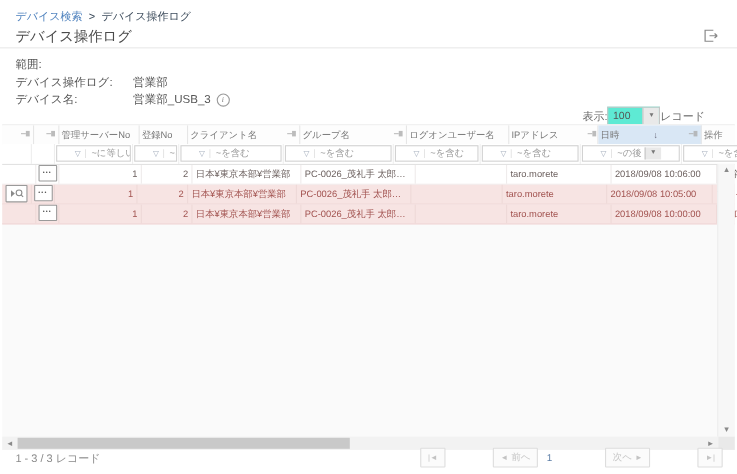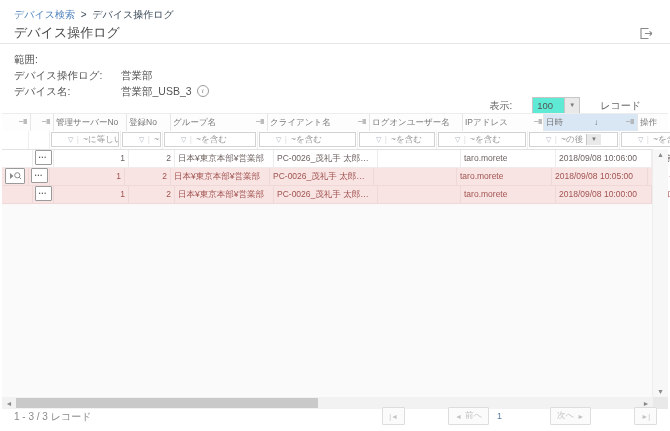--- a/index.html
+++ b/index.html
@@ -18,21 +18,21 @@
   .divider{position:absolute;left:0;right:0;top:43px;border-top:1px solid #e8e8e8;}
   
   .info{position:absolute;left:14px;top:51px;font-size:10.5px;color:#555;}
   .info-row{display:flex;line-height:16px;align-items:center;}
   .ilabel{width:107px;}
   .ivalue{white-space:nowrap;}
   .iinfo{display:inline-block;width:10px;height:10px;border:1px solid #9a9a9a;border-radius:50%;
     font-size:7px;line-height:10px;text-align:center;color:#777;margin-left:5px;
     font-family:"Liberation Serif",serif;font-style:italic;}
   
-  .display-ctl{position:absolute;right:29px;top:97px;display:flex;align-items:center;gap:20px;
+  .display-ctl{position:absolute;right:29px;top:97px;display:flex;align-items:center;gap:0;
     font-size:10px;color:#666;}
   .selbox{width:46px;height:15px;border:1px solid #c6c6c6;background:#5eead4;display:flex;align-items:center;}
   .selval{flex:1;padding-left:4px;line-height:15px;font-size:9.5px;color:#555;}
   .ddbtn{width:14px;background:#e9e9e9;border-left:1px solid #c6c6c6;color:#777;font-size:6px;
     text-align:center;line-height:15px;cursor:pointer;}
   
   .grid{position:absolute;left:2px;right:2px;top:113px;bottom:22px;background:#fafafa;
     border-top:1px solid #ededed;font-size:8.5px;}
   .g-header{display:flex;height:17px;background:#fdfdfd;color:#777;}
   .g-header .cell{display:flex;align-items:center;padding:0 2px;border-right:1px solid #e6e6e6;
@@ -151,29 +151,29 @@
             <rect x="0" y="4" width="4.5" height="1" fill="#adadad"></rect>
           </svg></span>
     </div>
     <div class="cell c3">
       <span>登録No</span>
       <span class="pin"><svg width="9" height="9" viewBox="0 0 9 9">
             <rect x="4.5" y="2" width="3.5" height="5" fill="#adadad"></rect>
             <rect x="0" y="4" width="4.5" height="1" fill="#adadad"></rect>
           </svg></span>
     </div>
+    <div class="cell c5">
+      <span>クライアント名</span>
+      <span class="pin"><svg width="9" height="9" viewBox="0 0 9 9">
+            <rect x="4.5" y="2" width="3.5" height="5" fill="#adadad"></rect>
+            <rect x="0" y="4" width="4.5" height="1" fill="#adadad"></rect>
+          </svg></span>
+    </div>
     <div class="cell c4">
       <span>グループ名</span>
-      <span class="pin"><svg width="9" height="9" viewBox="0 0 9 9">
-            <rect x="4.5" y="2" width="3.5" height="5" fill="#adadad"></rect>
-            <rect x="0" y="4" width="4.5" height="1" fill="#adadad"></rect>
-          </svg></span>
-    </div>
-    <div class="cell c5">
-      <span>クライアント名</span>
       <span class="pin"><svg width="9" height="9" viewBox="0 0 9 9">
             <rect x="4.5" y="2" width="3.5" height="5" fill="#adadad"></rect>
             <rect x="0" y="4" width="4.5" height="1" fill="#adadad"></rect>
           </svg></span>
     </div>
     <div class="cell c7">
       <span>ログオンユーザー名</span>
       <span class="pin"><svg width="9" height="9" viewBox="0 0 9 9">
             <rect x="4.5" y="2" width="3.5" height="5" fill="#adadad"></rect>
             <rect x="0" y="4" width="4.5" height="1" fill="#adadad"></rect>

